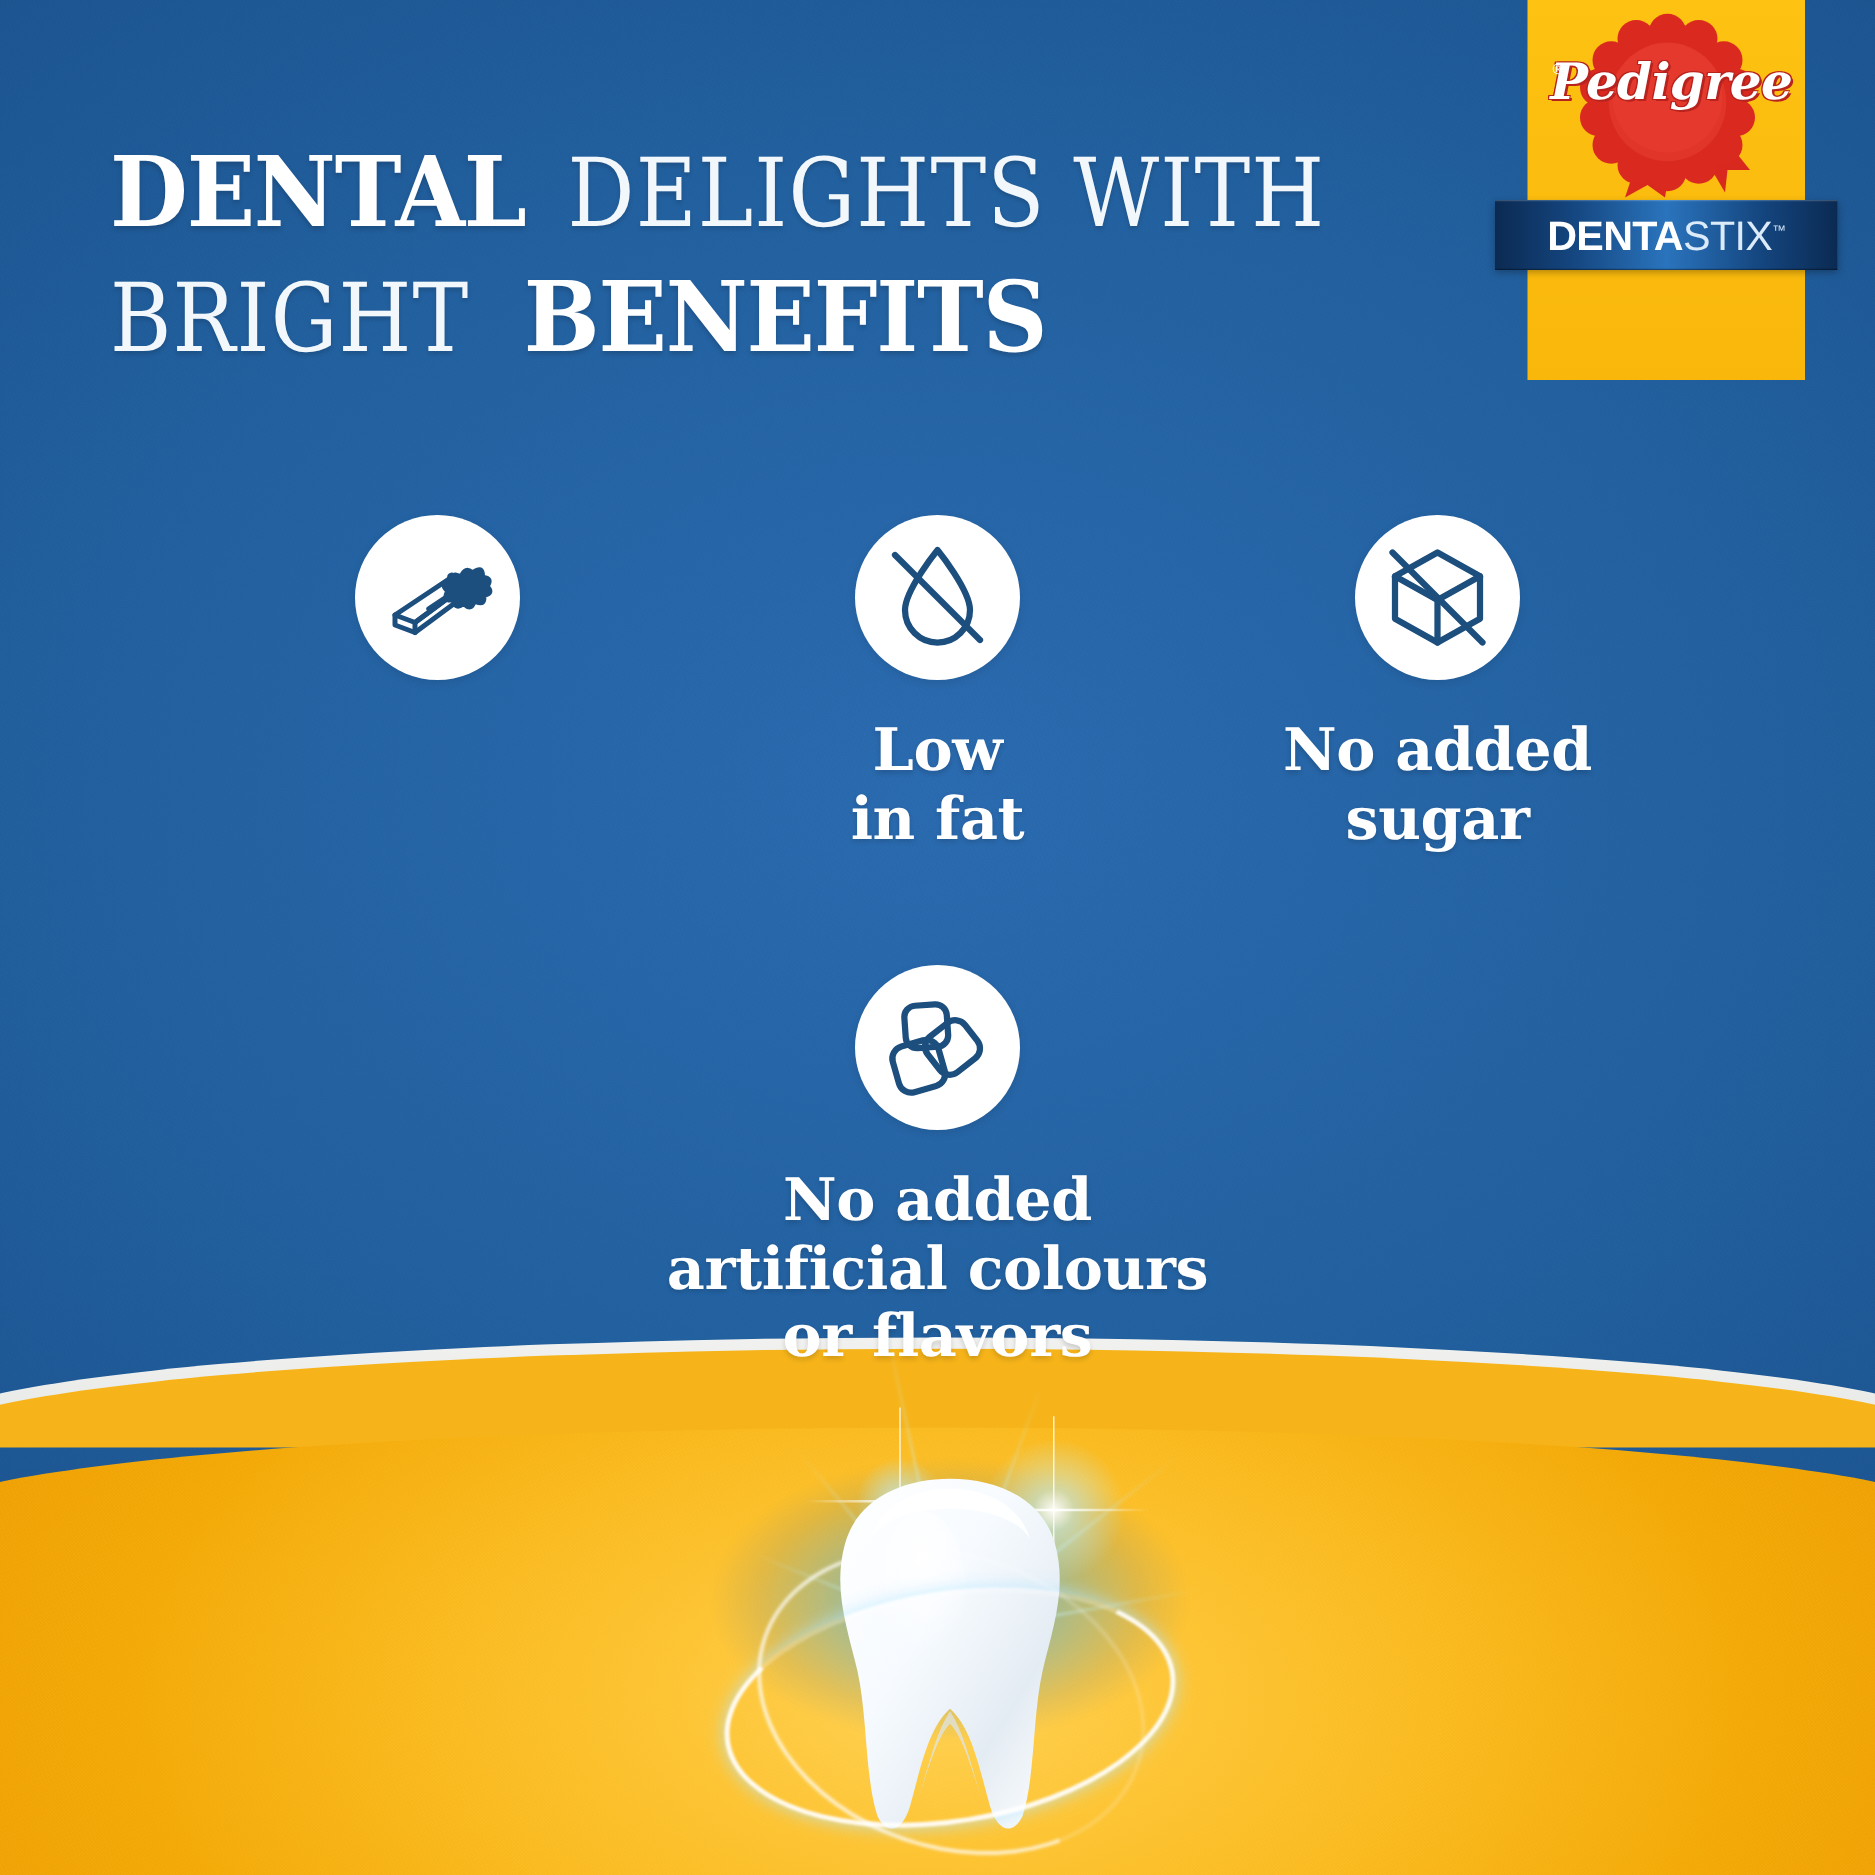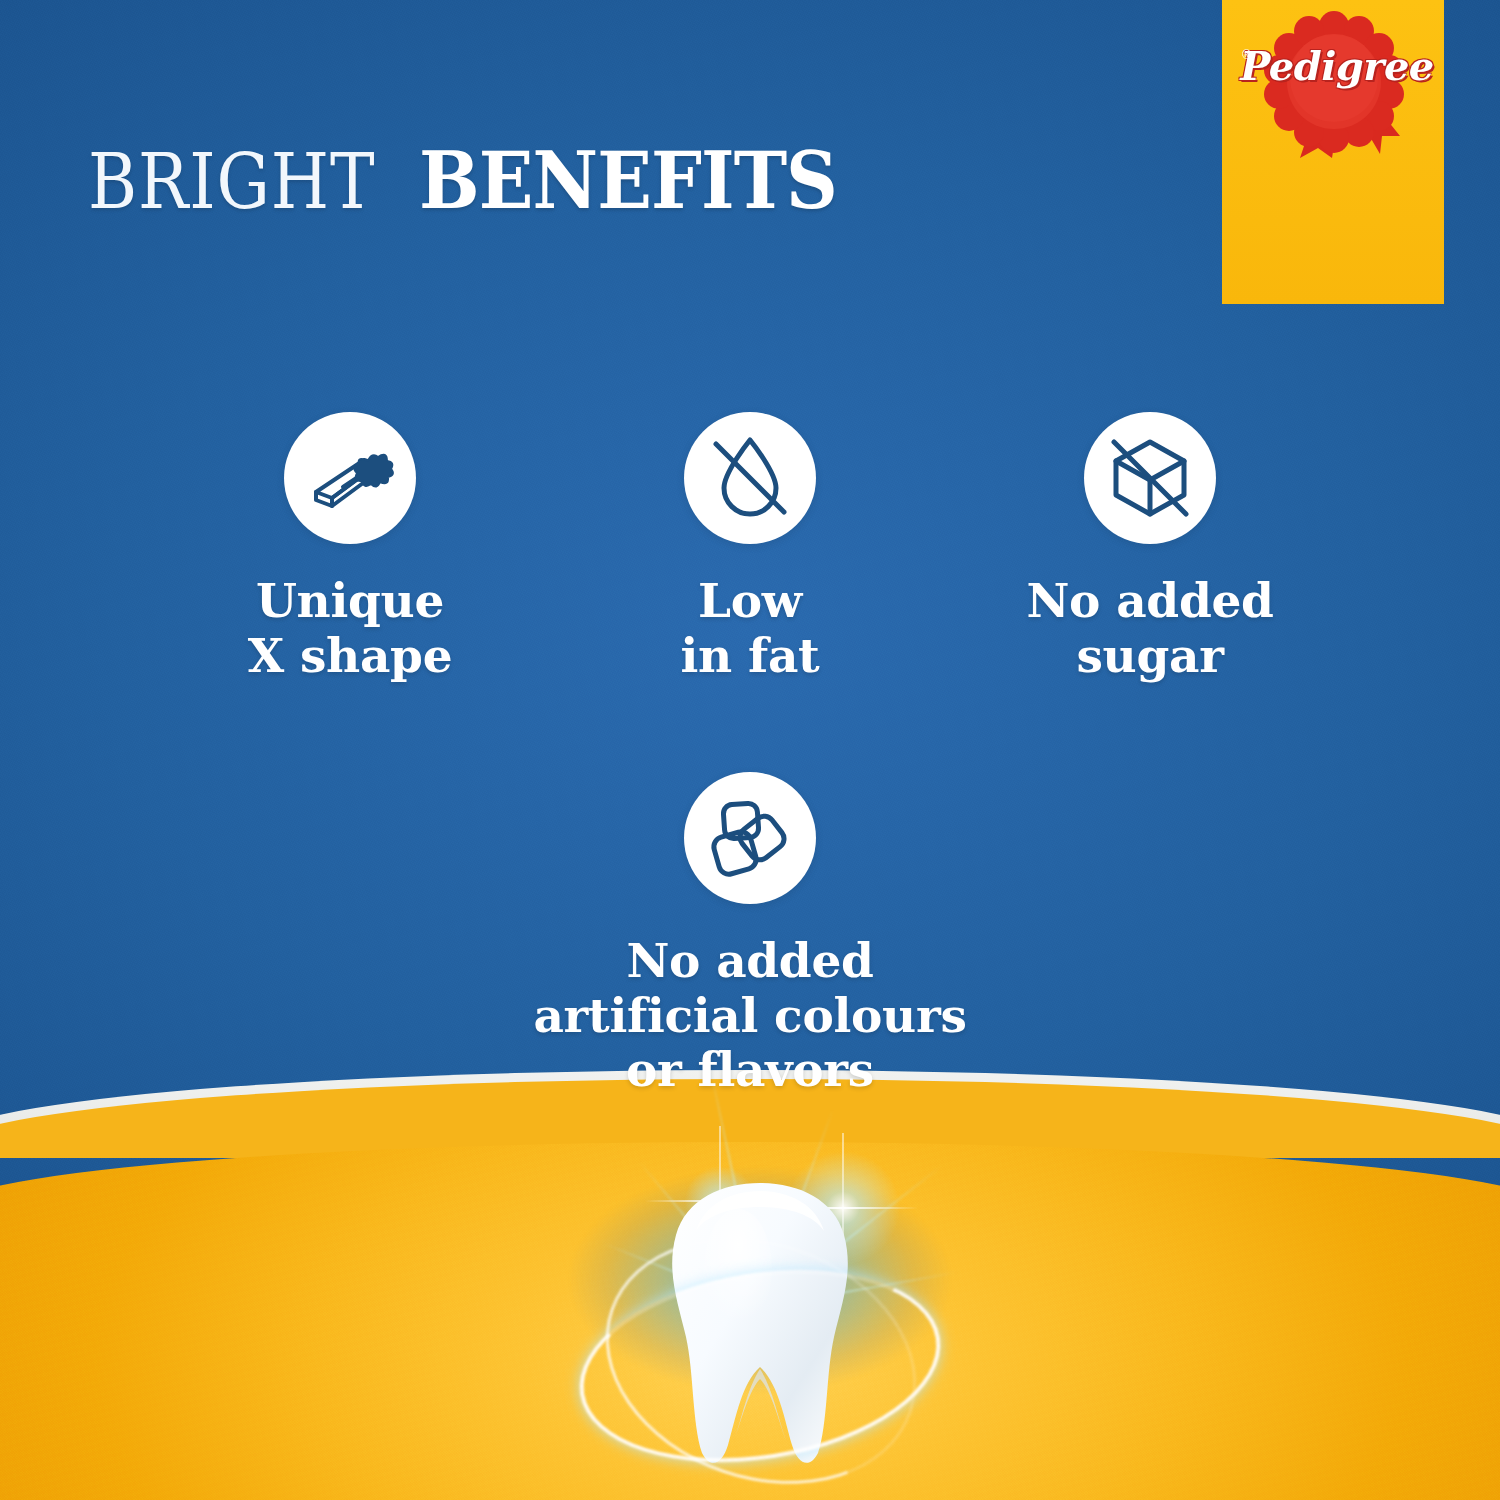--- a/index.html
+++ b/index.html
@@ -222,20 +222,24 @@
   <div class="bg-blue"></div>
   <div class="bg-noise"></div>
 
   <div class="sep-arc"></div>
   <div class="gold-wrap">
     <div class="gold-band"></div>
     <div class="gold-noise"></div>
   </div>
 
   <div class="headline">
+    <span class="hl-line">
+      <span class="hl-bold">DENTAL</span>
+      <span class="hl-light">DELIGHTS WITH</span>
+    </span>
     <span class="hl-line hl-line2">
       <span class="hl-light">BRIGHT</span>
       <span class="hl-bold">BENEFITS</span>
     </span>
   </div>
 
   <div class="brand">
     <div class="brand-yellow"></div>
 
     <div class="rosette">
@@ -264,36 +268,39 @@
             <circle cx="61" cy="23" r="15"></circle>
         </g>
         <circle cx="86" cy="74" r="47" fill="#E23529"></circle>
         <circle cx="86" cy="70" r="44" fill="#E63A2D" opacity=".9"></circle>
       </svg>
     </div>
 
     <div class="ped-word">Pedigree</div>
     <div class="ped-reg">®</div>
 
+    <div class="stix-band">
+      <span class="stix-text">
+        <span class="stix-a">DENTA</span><span class="stix-b">STIX</span><span class="stix-tm">™</span>
+      </span>
+    </div>
   </div>
 
   <div class="row row-1">
 
     <div class="benefit">
       <div class="icon-circle">
         <svg width="96" height="96" viewBox="0 0 96 96" xmlns="http://www.w3.org/2000/svg" fill="none" stroke="#1C4E7E" stroke-width="4" stroke-linejoin="round" stroke-linecap="round">
           <path d="M14 62 L62 30 L76 34 L30 68 Z"></path>
           <path d="M14 62 L14 70 L30 76 L30 68"></path>
           <path d="M30 68 L76 34 L76 42 L30 76"></path>
           <path d="M41 57 L71 37"></path>
           <path d="M66 31 q4 -9 10 -4 q9 -6 9 4 q8 1 4 8 q5 6 -3 8 q1 9 -8 5 q-3 8 -9 2 q-7 5 -9 -3 q-9 1 -5 -8 q-6 -5 2 -9 q-2 -8 9 -3 z" fill="#1C4E7E" stroke="#1C4E7E" stroke-width="2"></path>
         </svg>
       </div>
-      <div class="benefit-label">Unique
-X shape</div>
     </div>
 
     <div class="benefit">
       <div class="icon-circle">
         <svg width="100" height="100" viewBox="0 0 100 100" xmlns="http://www.w3.org/2000/svg" fill="none" stroke="#1C4E7E" stroke-width="5" stroke-linecap="round" stroke-linejoin="round">
           <path d="M50 12 C50 12 76 44 76 60 A26 26 0 0 1 24 60 C24 44 50 12 50 12 Z"></path>
           <path d="M16 16 L84 84"></path>
         </svg>
       </div>
       <div class="benefit-label">Low

